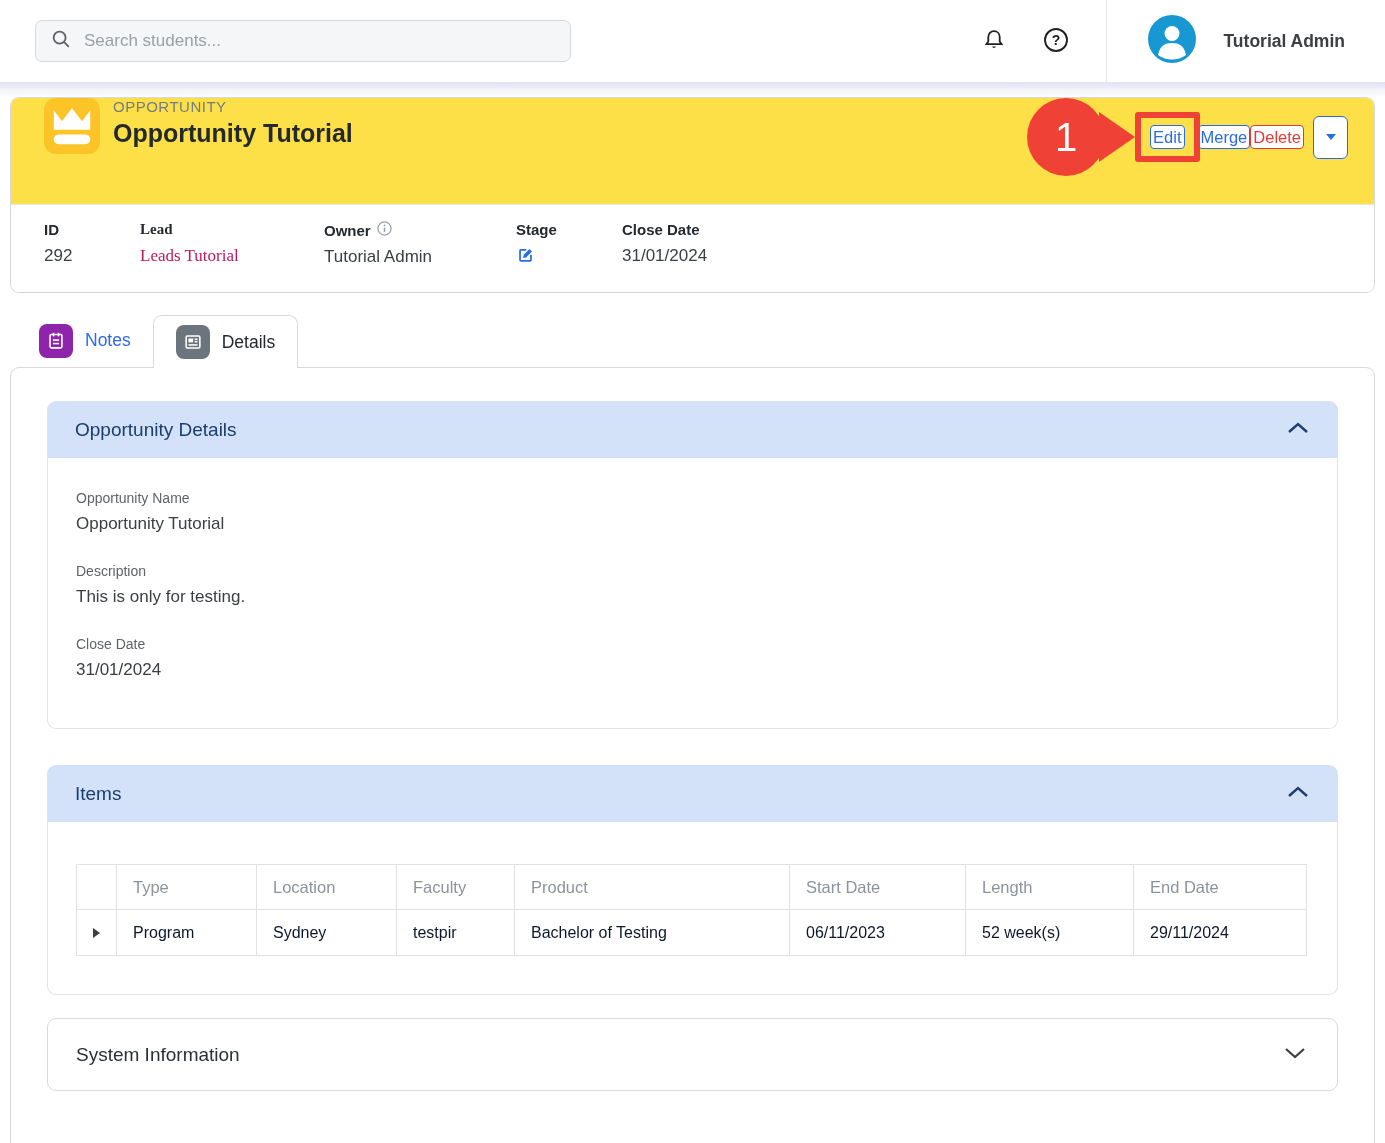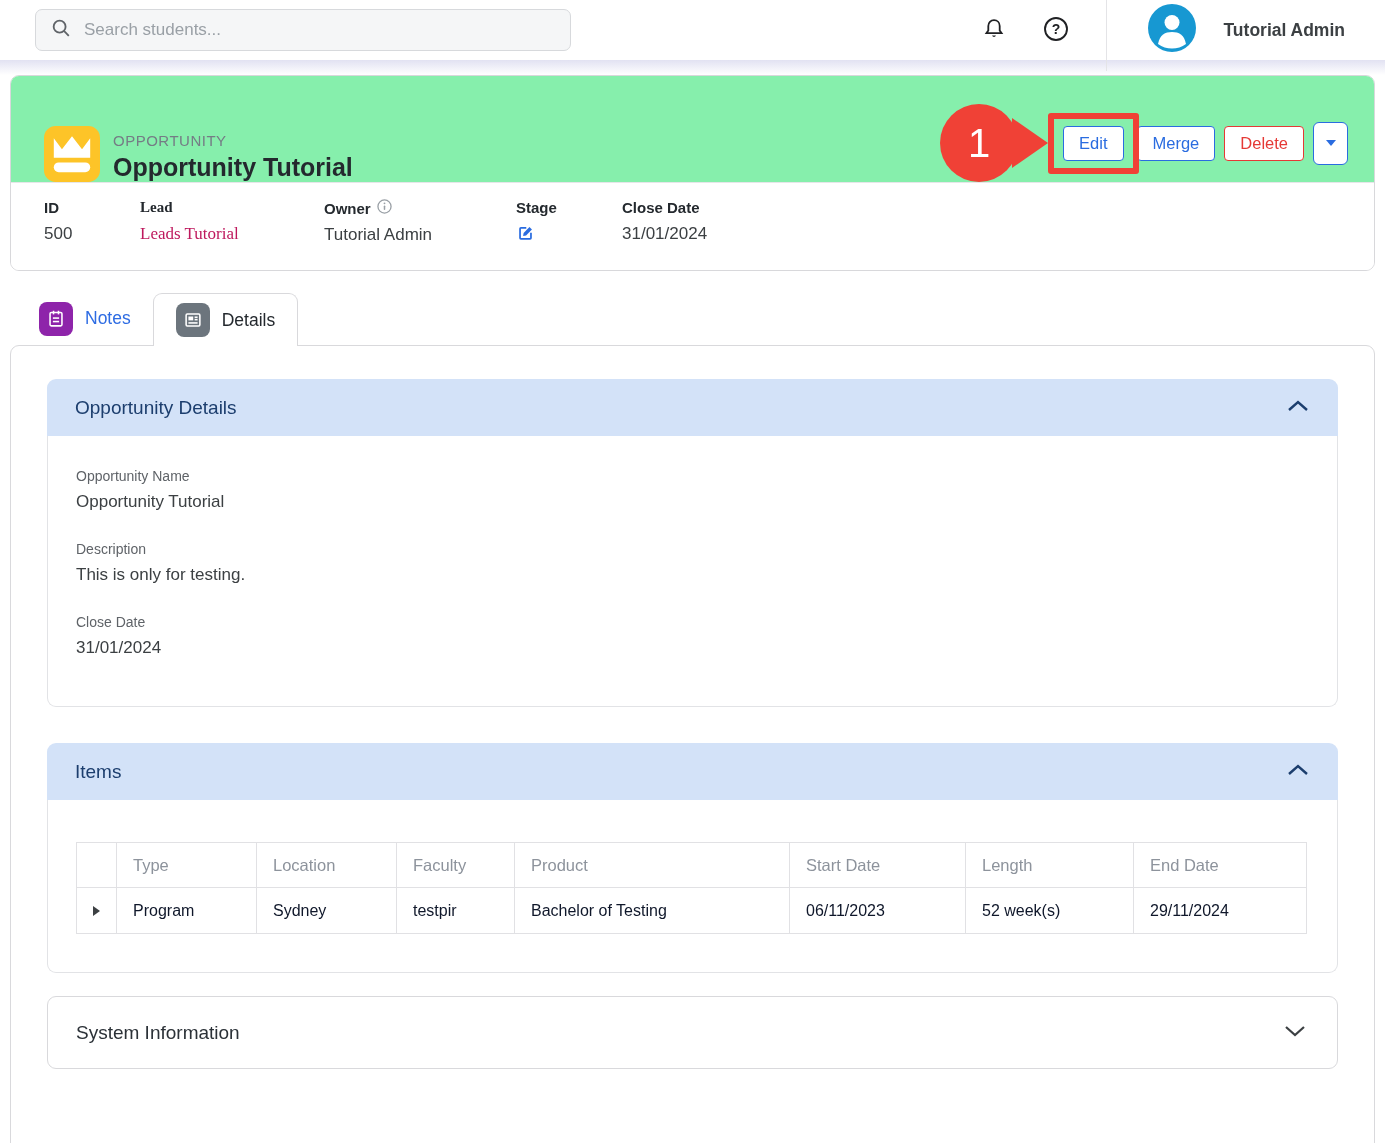--- a/index.html
+++ b/index.html
@@ -1,47 +1,47 @@
 <!DOCTYPE html>
 <html><head>
 <meta charset="utf-8">
 <style>
   * { margin:0; padding:0; box-sizing:border-box; }
   html,body { width:1385px; height:1143px; overflow:hidden; background:#fff;
     font-family:"Liberation Sans", sans-serif; color:#3c4043; }
 
   
-  .topbar { height:60px; background:#fff; display:flex; align-items:center; position:relative; }
+  .topbar { height:82px; background:#fff; display:flex; align-items:center; position:relative; }
   .search-box { margin-left:35px; width:536px; height:42px; background:#f5f6f7;
     border:1px solid #d7d9dc; border-radius:7px; display:flex; align-items:center; padding:0 14px; }
   .search-box input { border:none; outline:none; background:transparent; font-size:17px;
     color:#3c4043; width:100%; margin-left:12px; font-family:"Liberation Sans", sans-serif; }
   .search-box input::placeholder { color:#9aa0a6; }
   .topbar-spacer { flex:1; }
   .icon-btn { width:44px; height:44px; display:flex; align-items:center; justify-content:center;
     cursor:pointer; background:none; border:none; }
   .topbar-divider { width:1px; height:82px; background:#e4e4e7; margin-left:28px; }
   .user-chip { display:flex; align-items:center; margin:0 40px 0 40px; }
   .user-name { font-size:17.5px; font-weight:bold; color:#3c4043; margin-left:26px; white-space:nowrap; }
   .topbar-shadow { height:15px; background:linear-gradient(#e2e2f2, rgba(255,255,255,0)); }
 
   
   .header-card { margin:0 10px; border:1px solid #d8d8db; border-radius:9px; overflow:hidden; background:#fff; }
-  .header-top { background:#86efac; border-bottom:1px solid #e6e6e9; height:107px;
-    display:flex; align-items:flex-end; padding:0 26px 0 33px; }
+  .header-top { background:#fde047; border-bottom:1px solid #e6e6e9; height:107px;
+    display:flex; align-items:flex-start; padding:0 26px 0 33px; }
   .crown-badge { width:56px; height:56px; flex:0 0 56px; }
   .header-titles { margin-left:13px; }
   .entity-label { font-size:15px; color:#757c85; letter-spacing:.5px; margin-bottom:4px; }
   .record-title { font-size:25px; font-weight:bold; color:#24292e; }
   .header-actions { margin-left:auto; display:flex; align-items:center; }
-  .btn { height:35px; padding:0 15px; border-radius:4px; background:#fff; font-size:16.5px;
+  .btn { height:24px; padding:0 2px; border-radius:4px; background:#fff; font-size:16.5px;
     cursor:pointer; font-family:"Liberation Sans", sans-serif; }
   .btn-blue { border:1px solid #2a6ce0; color:#2a6ce0; }
   .btn-red  { border:1px solid #e53935; color:#e53935; }
-  .btn + .btn, .btn + .caret-btn { margin-left:9px; }
+  .btn + .btn, .btn + .caret-btn { }
   .caret-btn { width:35px; height:43px; border:1px solid #2a6ce0; border-radius:6px; background:#fff;
     display:flex; align-items:center; justify-content:center; margin-left:9px; cursor:pointer; }
   .caret-down { width:0; height:0; border-left:5px solid transparent; border-right:5px solid transparent;
     border-top:6px solid #2a6ce0; }
   
   .annot { position:relative; width:78px; height:78px; margin-right:30px; z-index:3; }
   .annot-circle { width:78px; height:78px; border-radius:50%; background:#f04136; color:#fff;
     font-size:40px; display:flex; align-items:center; justify-content:center; }
   .annot-tail { position:absolute; top:50%; right:-30px; transform:translateY(-50%); width:0; height:0;
     border-top:25px solid transparent; border-bottom:25px solid transparent; border-left:36px solid #f04136; }
@@ -166,21 +166,21 @@
       <button class="btn btn-blue">Merge</button>
       <button class="btn btn-red">Delete</button>
       <button class="caret-btn">
         <span class="caret-down"></span>
       </button>
     </div>
   </div>
   <div class="header-info">
     <div class="info-col col-id">
       <div class="info-label">ID</div>
-      <div class="info-value">500</div>
+      <div class="info-value">292</div>
     </div>
     <div class="info-col col-lead">
       <div class="info-label">Lead</div>
       <a class="info-value info-link">Leads Tutorial</a>
     </div>
     <div class="info-col col-owner">
       <div class="info-label">
         <span>Owner</span>
         <span class="info-icon">
           <svg width="15" height="15" viewBox="0 0 16 16" fill="none">

